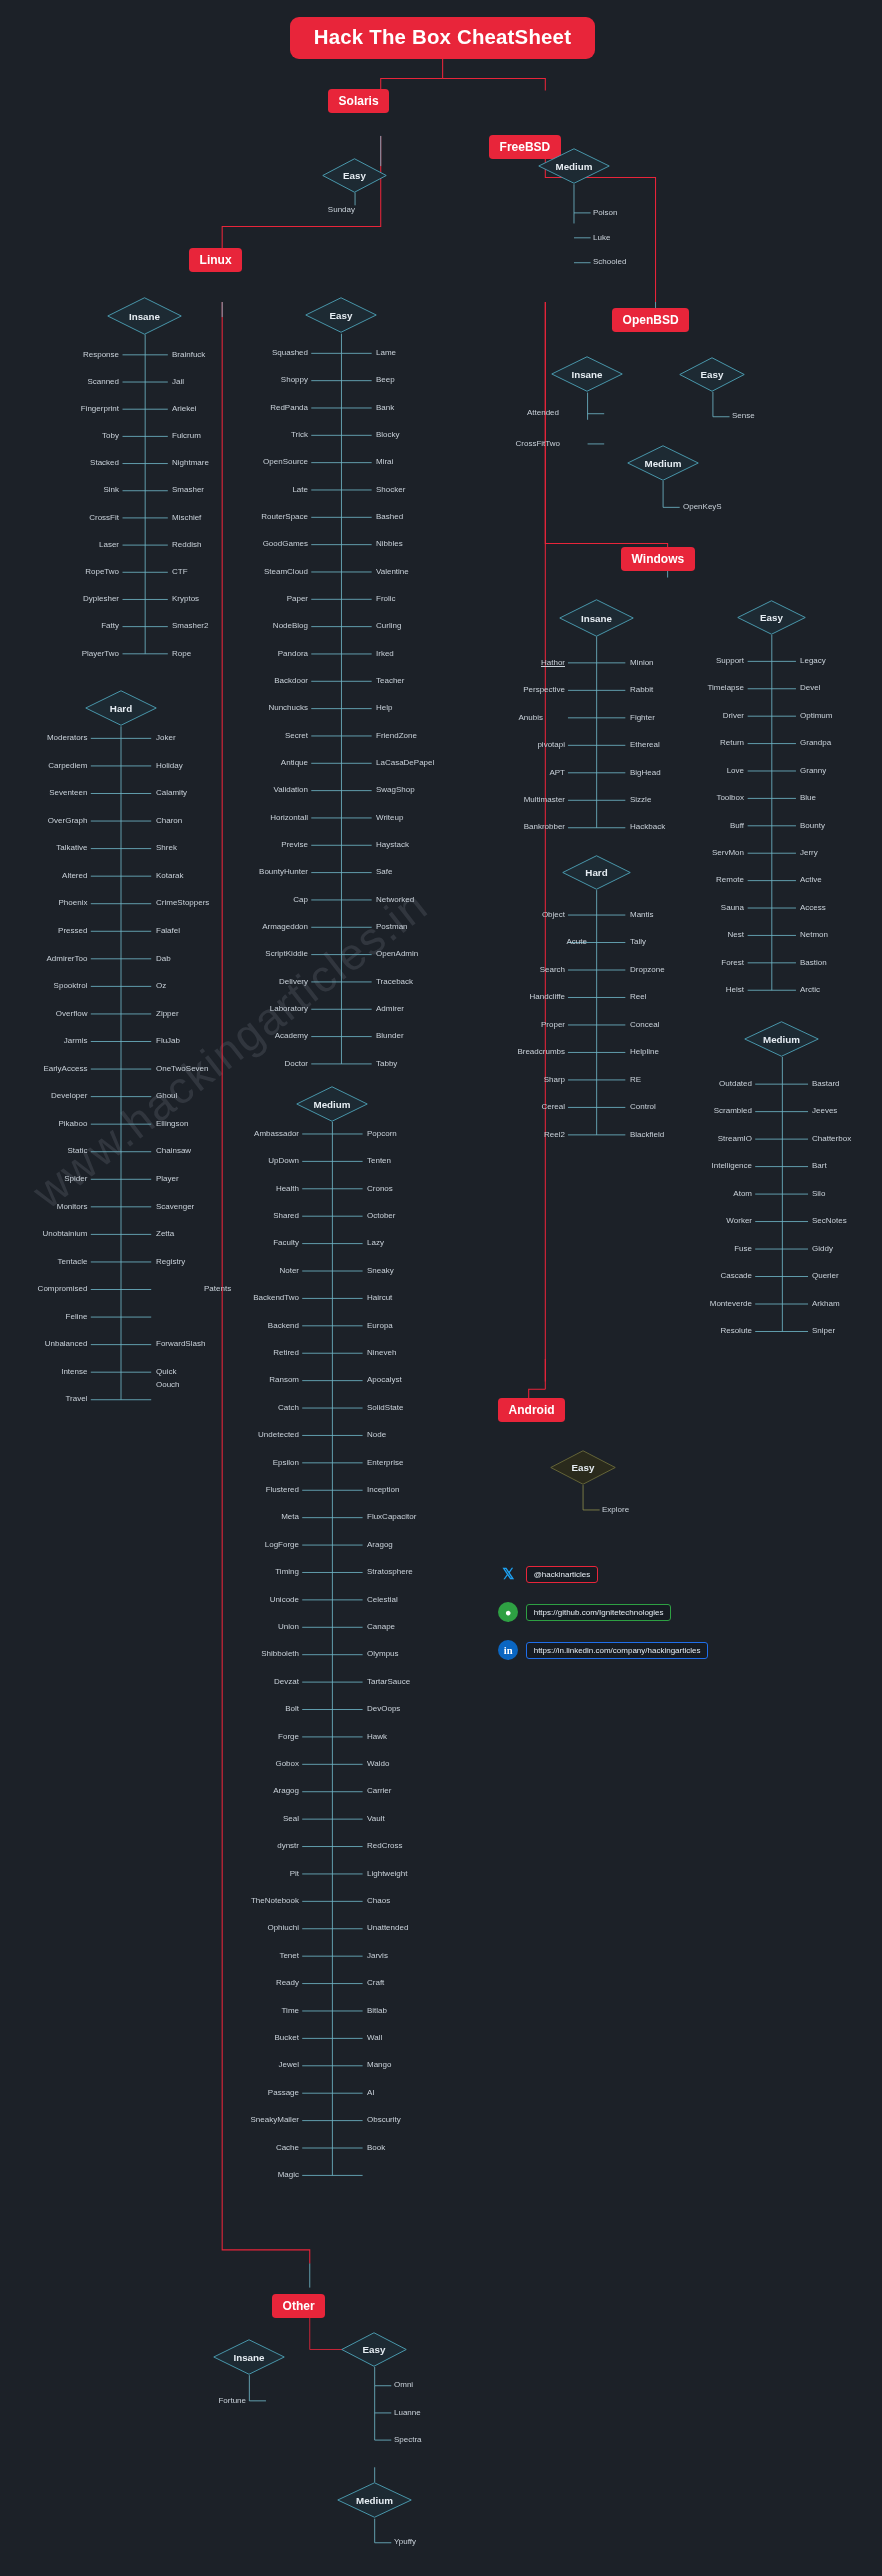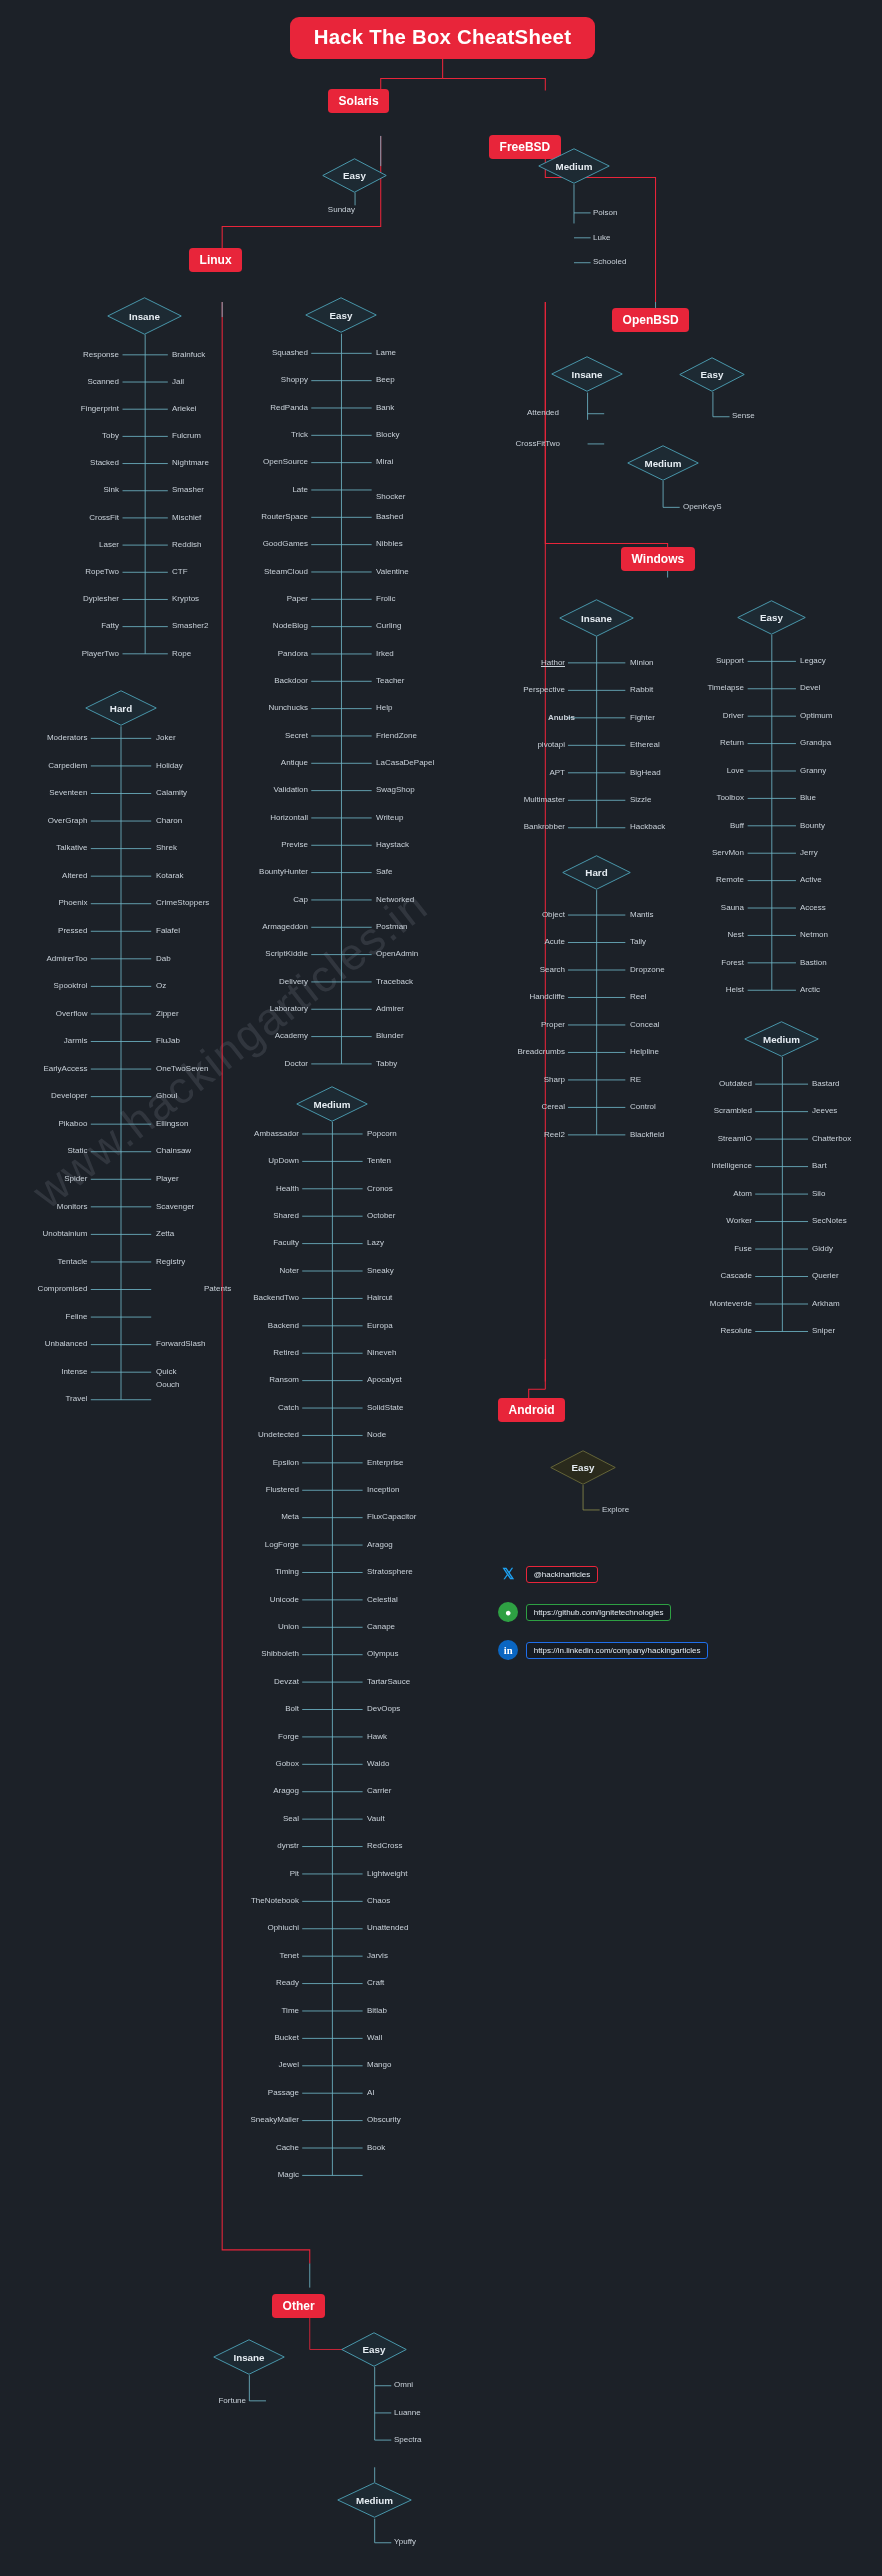--- a/index.html
+++ b/index.html
@@ -375,21 +375,21 @@
 <div class="leaf" style="top: 348px; left: 376px;">Lame</div>
 <div class="leaf r" style="top: 375px; left: 210px; width: 98px;">Shoppy</div>
 <div class="leaf" style="top: 375px; left: 376px;">Beep</div>
 <div class="leaf r" style="top: 403px; left: 210px; width: 98px;">RedPanda</div>
 <div class="leaf" style="top: 403px; left: 376px;">Bank</div>
 <div class="leaf r" style="top: 430px; left: 210px; width: 98px;">Trick</div>
 <div class="leaf" style="top: 430px; left: 376px;">Blocky</div>
 <div class="leaf r" style="top: 457px; left: 210px; width: 98px;">OpenSource</div>
 <div class="leaf" style="top: 457px; left: 376px;">Mirai</div>
 <div class="leaf r" style="top: 485px; left: 210px; width: 98px;">Late</div>
-<div class="leaf" style="top: 485px; left: 376px; margin-top: 7px;">Shocker</div>
+<div class="leaf" style="top: 485px; left: 376px;">Shocker</div>
 <div class="leaf r" style="top: 512px; left: 210px; width: 98px;">RouterSpace</div>
 <div class="leaf" style="top: 512px; left: 376px;">Bashed</div>
 <div class="leaf r" style="top: 539px; left: 210px; width: 98px;">GoodGames</div>
 <div class="leaf" style="top: 539px; left: 376px;">Nibbles</div>
 <div class="leaf r" style="top: 567px; left: 210px; width: 98px;">SteamCloud</div>
 <div class="leaf" style="top: 567px; left: 376px;">Valentine</div>
 <div class="leaf r" style="top: 594px; left: 210px; width: 98px;">Paper</div>
 <div class="leaf" style="top: 594px; left: 376px;">Frolic</div>
 <div class="leaf r" style="top: 621px; left: 210px; width: 98px;">NodeBlog</div>
 <div class="leaf" style="top: 621px; left: 376px;">Curling</div>
@@ -536,21 +536,21 @@
 <div class="dia" style="left: 559px; top: 599px; width: 75px; height: 38px;">
     <svg class="shape" viewBox="0 0 100 50" preserveAspectRatio="none">
       <polygon points="50,1 99,25 50,49 1,25" fill="#1d2a33" stroke="#4ea3b8" stroke-width="1.2"></polygon>
     </svg>
     <span>Insane</span>
   </div>
 <div class="leaf r" style="top: 658px; left: 467px; width: 98px; text-decoration: underline;">Hathor</div>
 <div class="leaf" style="top: 658px; left: 630px;">Minion</div>
 <div class="leaf r" style="top: 685px; left: 467px; width: 98px;">Perspective</div>
 <div class="leaf" style="top: 685px; left: 630px;">Rabbit</div>
-<div class="leaf r" style="top: 713px; left: 477px; width: 98px; font-weight: bold;">Anubis</div>
+<div class="leaf r" style="top: 713px; left: 445px; width: 98px;">Anubis</div>
 <div class="leaf" style="top: 713px; left: 630px;">Fighter</div>
 <div class="leaf r" style="top: 740px; left: 467px; width: 98px;">pivotapi</div>
 <div class="leaf" style="top: 740px; left: 630px;">Ethereal</div>
 <div class="leaf r" style="top: 768px; left: 467px; width: 98px;">APT</div>
 <div class="leaf" style="top: 768px; left: 630px;">BigHead</div>
 <div class="leaf r" style="top: 795px; left: 467px; width: 98px;">Multimaster</div>
 <div class="leaf" style="top: 795px; left: 630px;">Sizzle</div>
 <div class="leaf r" style="top: 822px; left: 467px; width: 98px;">Bankrobber</div>
 <div class="leaf" style="top: 822px; left: 630px;">Hackback</div>
 <div class="dia" style="left: 737px; top: 600px; width: 69px; height: 35px;">
@@ -586,21 +586,21 @@
 <div class="leaf r" style="top: 985px; left: 646px; width: 98px;">Heist</div>
 <div class="leaf" style="top: 985px; left: 800px;">Arctic</div>
 <div class="dia" style="left: 562px; top: 855px; width: 69px; height: 35px;">
     <svg class="shape" viewBox="0 0 92 46" preserveAspectRatio="none">
       <polygon points="46,1 91,23 46,45 1,23" fill="#1d2a33" stroke="#4ea3b8" stroke-width="1.2"></polygon>
     </svg>
     <span>Hard</span>
   </div>
 <div class="leaf r" style="top: 910px; left: 467px; width: 98px;">Object</div>
 <div class="leaf" style="top: 910px; left: 630px;">Mantis</div>
-<div class="leaf r" style="top: 937px; left: 467px; width: 98px;">Acute</div>
+<div class="leaf r" style="top: 937px; left: 489px; width: 98px;">Acute</div>
 <div class="leaf" style="top: 937px; left: 630px;">Tally</div>
 <div class="leaf r" style="top: 965px; left: 467px; width: 98px;">Search</div>
 <div class="leaf" style="top: 965px; left: 630px;">Dropzone</div>
 <div class="leaf r" style="top: 992px; left: 467px; width: 98px;">Handcliffe</div>
 <div class="leaf" style="top: 992px; left: 630px;">Reel</div>
 <div class="leaf r" style="top: 1020px; left: 467px; width: 98px;">Proper</div>
 <div class="leaf" style="top: 1020px; left: 630px;">Conceal</div>
 <div class="leaf r" style="top: 1047px; left: 467px; width: 98px;">Breadcrumbs</div>
 <div class="leaf" style="top: 1047px; left: 630px;">Helpline</div>
 <div class="leaf r" style="top: 1075px; left: 467px; width: 98px;">Sharp</div>

